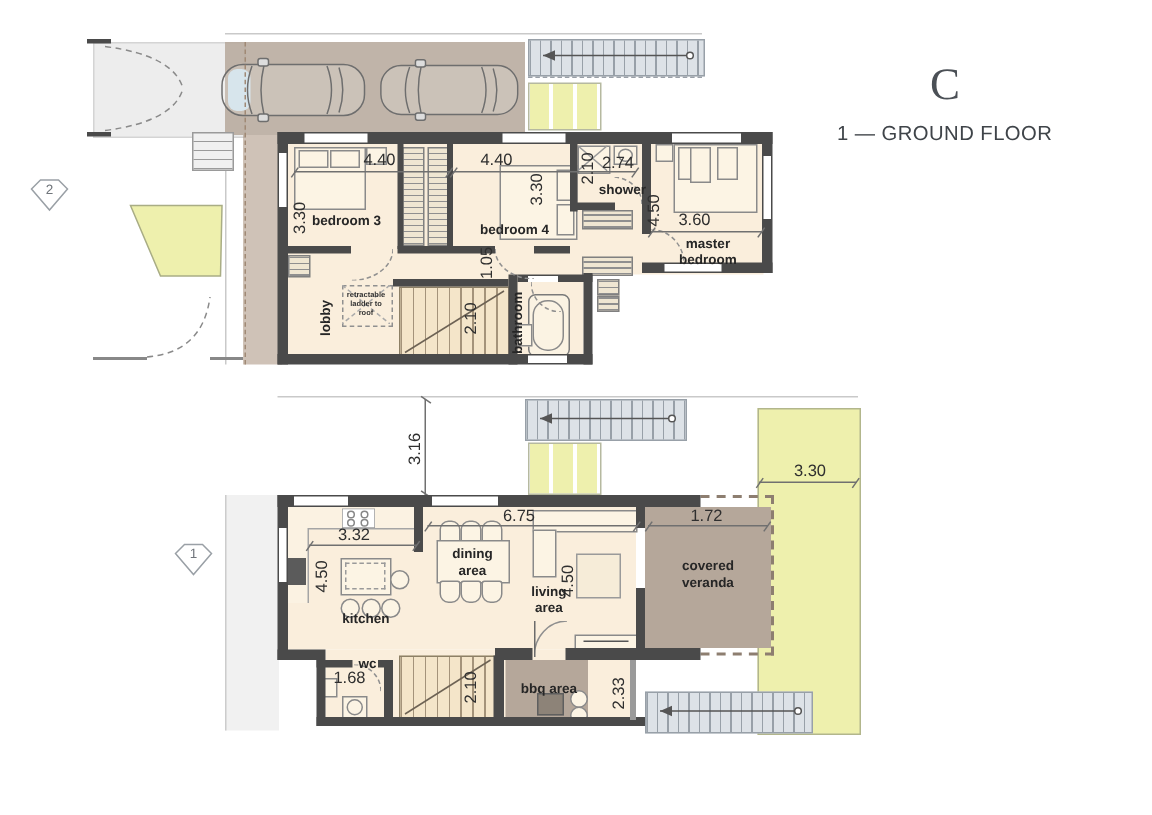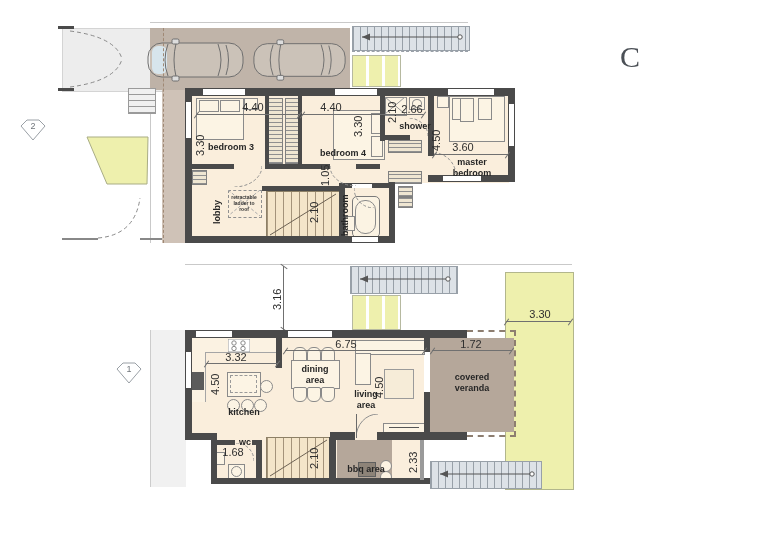--- a/index.html
+++ b/index.html
@@ -36,20 +36,21 @@
   .legend-item{position:absolute;font-size:13.5px;color:#3f4449;letter-spacing:.3px}
   .marker-num{position:absolute;font-size:9px;color:#70757b;text-align:center}
   .tiny{position:absolute;font-size:5px;line-height:1.2;color:#333;font-weight:bold;text-align:center}
 </style>
 </head>
 <body>
 
 <div id="canvas">
 
   <div class="legend-title" style="left:612px;top:40px;width:36px">C</div>
+  <div class="legend-item" style="left:558px;top:81px">1 — GROUND FLOOR</div>
 
   <div class="thin" style="left:150px;top:22px;width:318px;height:1px"></div>
   <div class="gray" style="left:62px;top:28px;width:100px;height:62px"></div>
   <div class="wall" style="left:58px;top:26px;width:16px;height:3px"></div>
   <div class="wall" style="left:58px;top:88px;width:16px;height:3px"></div>
   <svg class="a" style="left:64px;top:28px" width="62" height="62">
     <path d="M6,3 Q52,9 58,31" fill="none" stroke="#8a8a8a" stroke-dasharray="4 3"></path>
     <path d="M6,59 Q52,53 58,31" fill="none" stroke="#8a8a8a" stroke-dasharray="4 3"></path>
   </svg>
   <div class="taupe" style="left:150px;top:28px;width:200px;height:62px;opacity:.85"></div>
@@ -193,21 +194,21 @@
   <div class="dl" style="left:302px;top:114px;width:122px">
       <i class="l"></i>
       <i class="r"></i>
     </div>
   <div class="dim v" style="left:194px;top:132px;height:26px">3.30</div>
   <div class="lbl" style="left:205px;top:142px;width:52px">bedroom 3</div>
   <div class="lbl" style="left:318px;top:148px;width:50px">bedroom 4</div>
   <div class="dim v" style="left:352px;top:112px;height:28px">3.30</div>
   <div class="dim v" style="left:319px;top:166px;height:20px">1.05</div>
   <div class="dim v" style="left:386px;top:100px;height:24px">2.10</div>
-  <div class="dim" style="left:400px;top:103px;width:24px">2.66</div>
+  <div class="dim" style="left:400px;top:103px;width:24px">2.74</div>
   <div class="lbl" style="left:396px;top:121px;width:38px">shower</div>
   <div class="dim v" style="left:430px;top:127px;height:26px">4.50</div>
   <div class="dim" style="left:450px;top:141px;width:26px">3.60</div>
   <div class="dl" style="left:434px;top:154px;width:74px">
       <i class="l"></i>
       <i class="r"></i>
     </div>
   <div class="lbl" style="left:450px;top:157px;width:44px">master bedroom</div>
   <div class="lbl v" style="left:212px;top:196px;height:32px">lobby</div>
   <div class="lbl v" style="left:340px;top:194px;height:42px">bathroom</div>
@@ -344,21 +345,21 @@
   <div class="lbl" style="left:346px;top:389px;width:40px">living area</div>
   <div class="dim" style="left:458px;top:338px;width:26px">1.72</div>
   <div class="dl" style="left:432px;top:350px;width:80px">
       <i class="l"></i>
       <i class="r"></i>
     </div>
   <div class="lbl" style="left:448px;top:372px;width:48px">covered veranda</div>
   <div class="lbl" style="left:236px;top:437px;width:18px">wc</div>
   <div class="dim" style="left:221px;top:446px;width:24px">1.68</div>
   <div class="dim v" style="left:308px;top:445px;height:26px">2.10</div>
-  <div class="lbl" style="left:344px;top:464px;width:44px">bbq area</div>
+  <div class="lbl" style="left:344px;top:454px;width:44px">bbq area</div>
   <div class="dim v" style="left:407px;top:449px;height:26px">2.33</div>
 
   <svg class="a" style="left:115px;top:361px" width="28" height="24">
     <polygon points="8,2 20,2 26,8 14,22 2,8" fill="#fff" stroke="#9aa0a6"></polygon>
   </svg>
   <div class="marker-num" style="left:115px;top:364px;width:28px">1</div>
 
 </div>
 
 </body></html>

